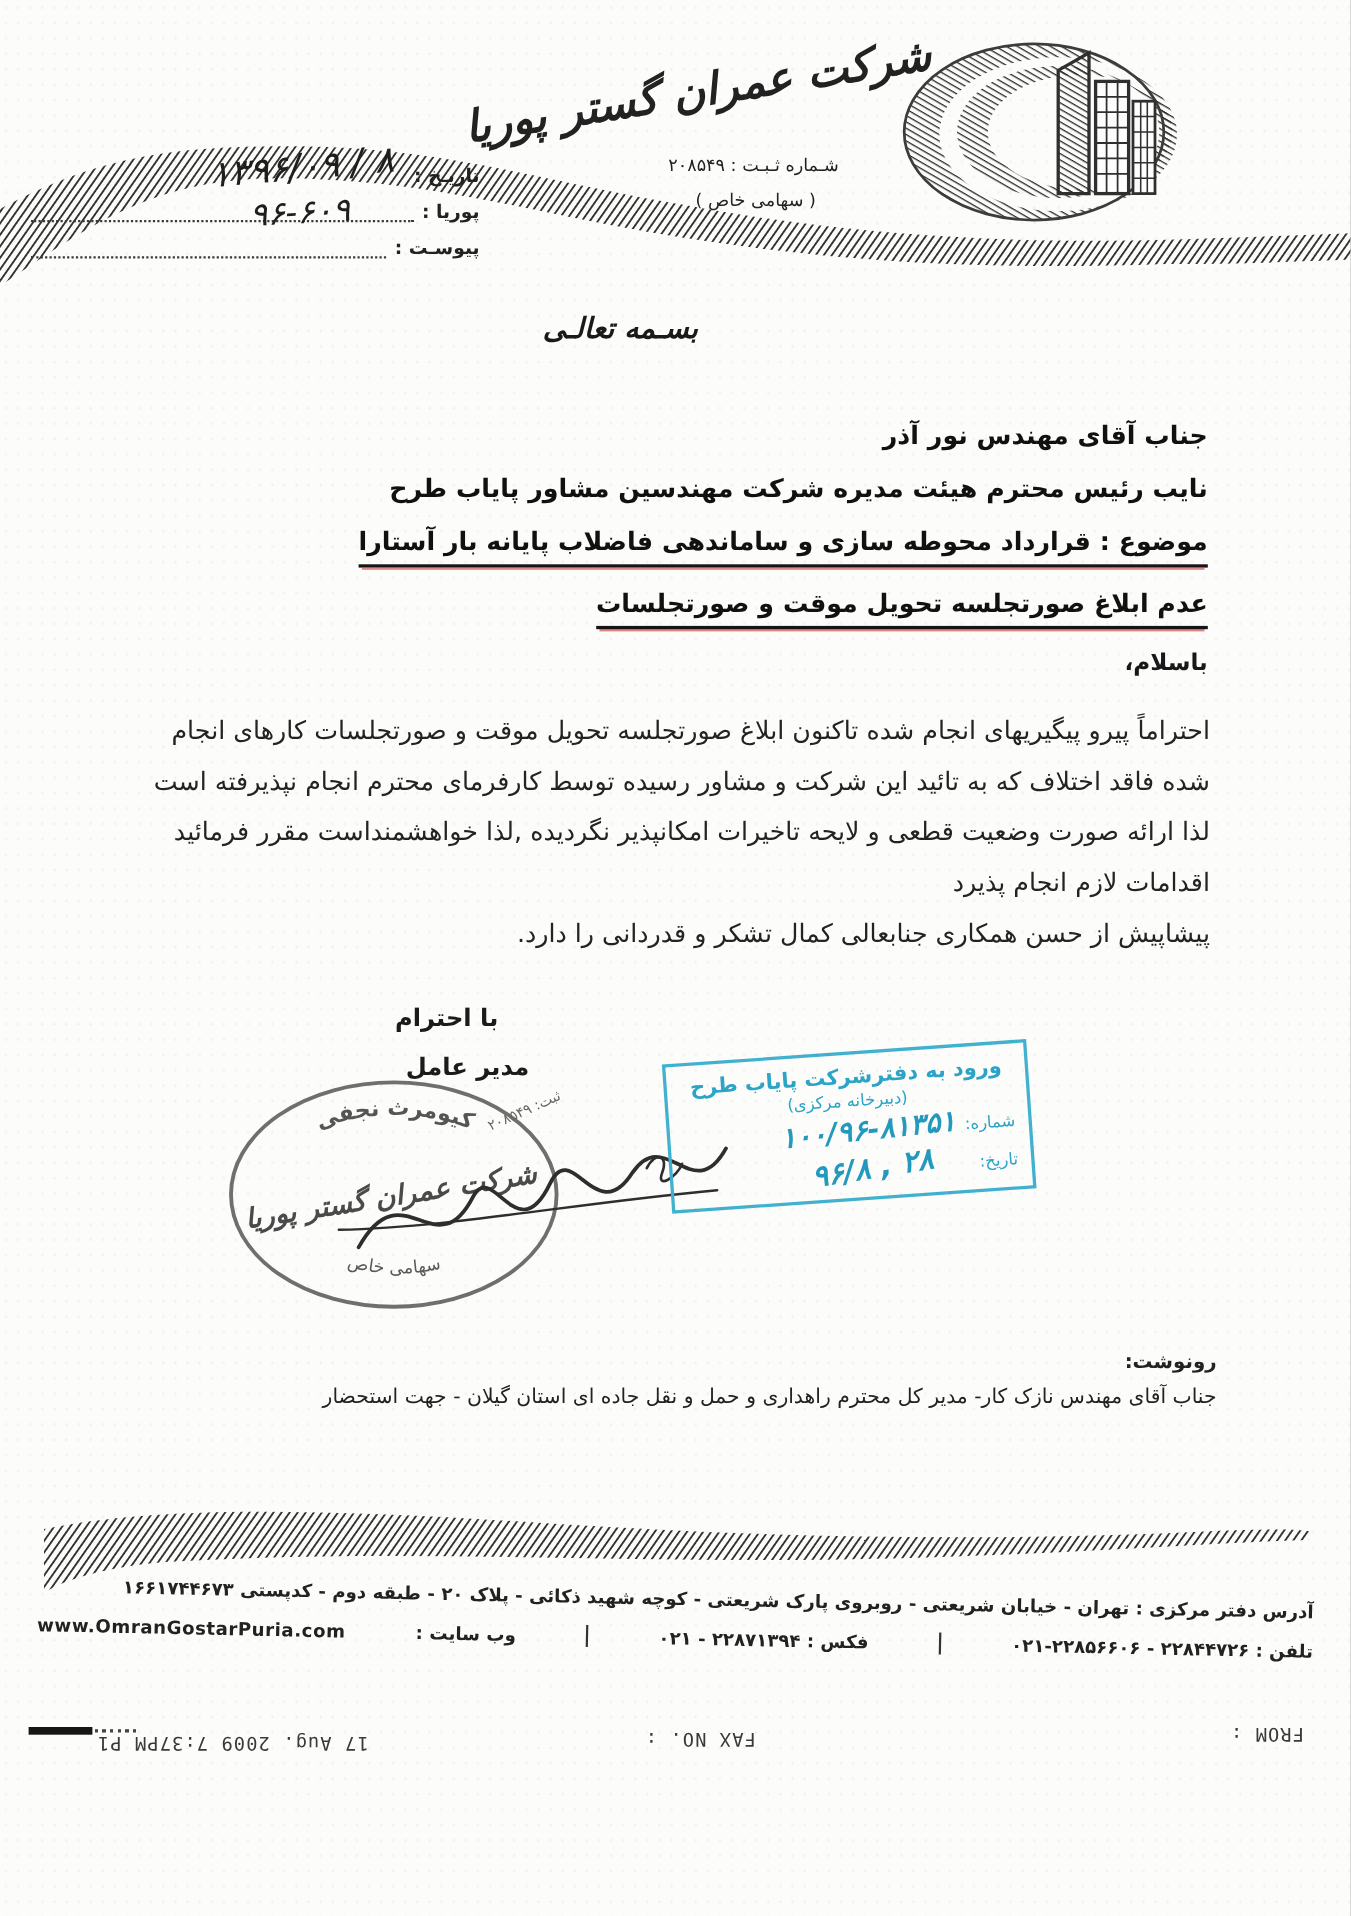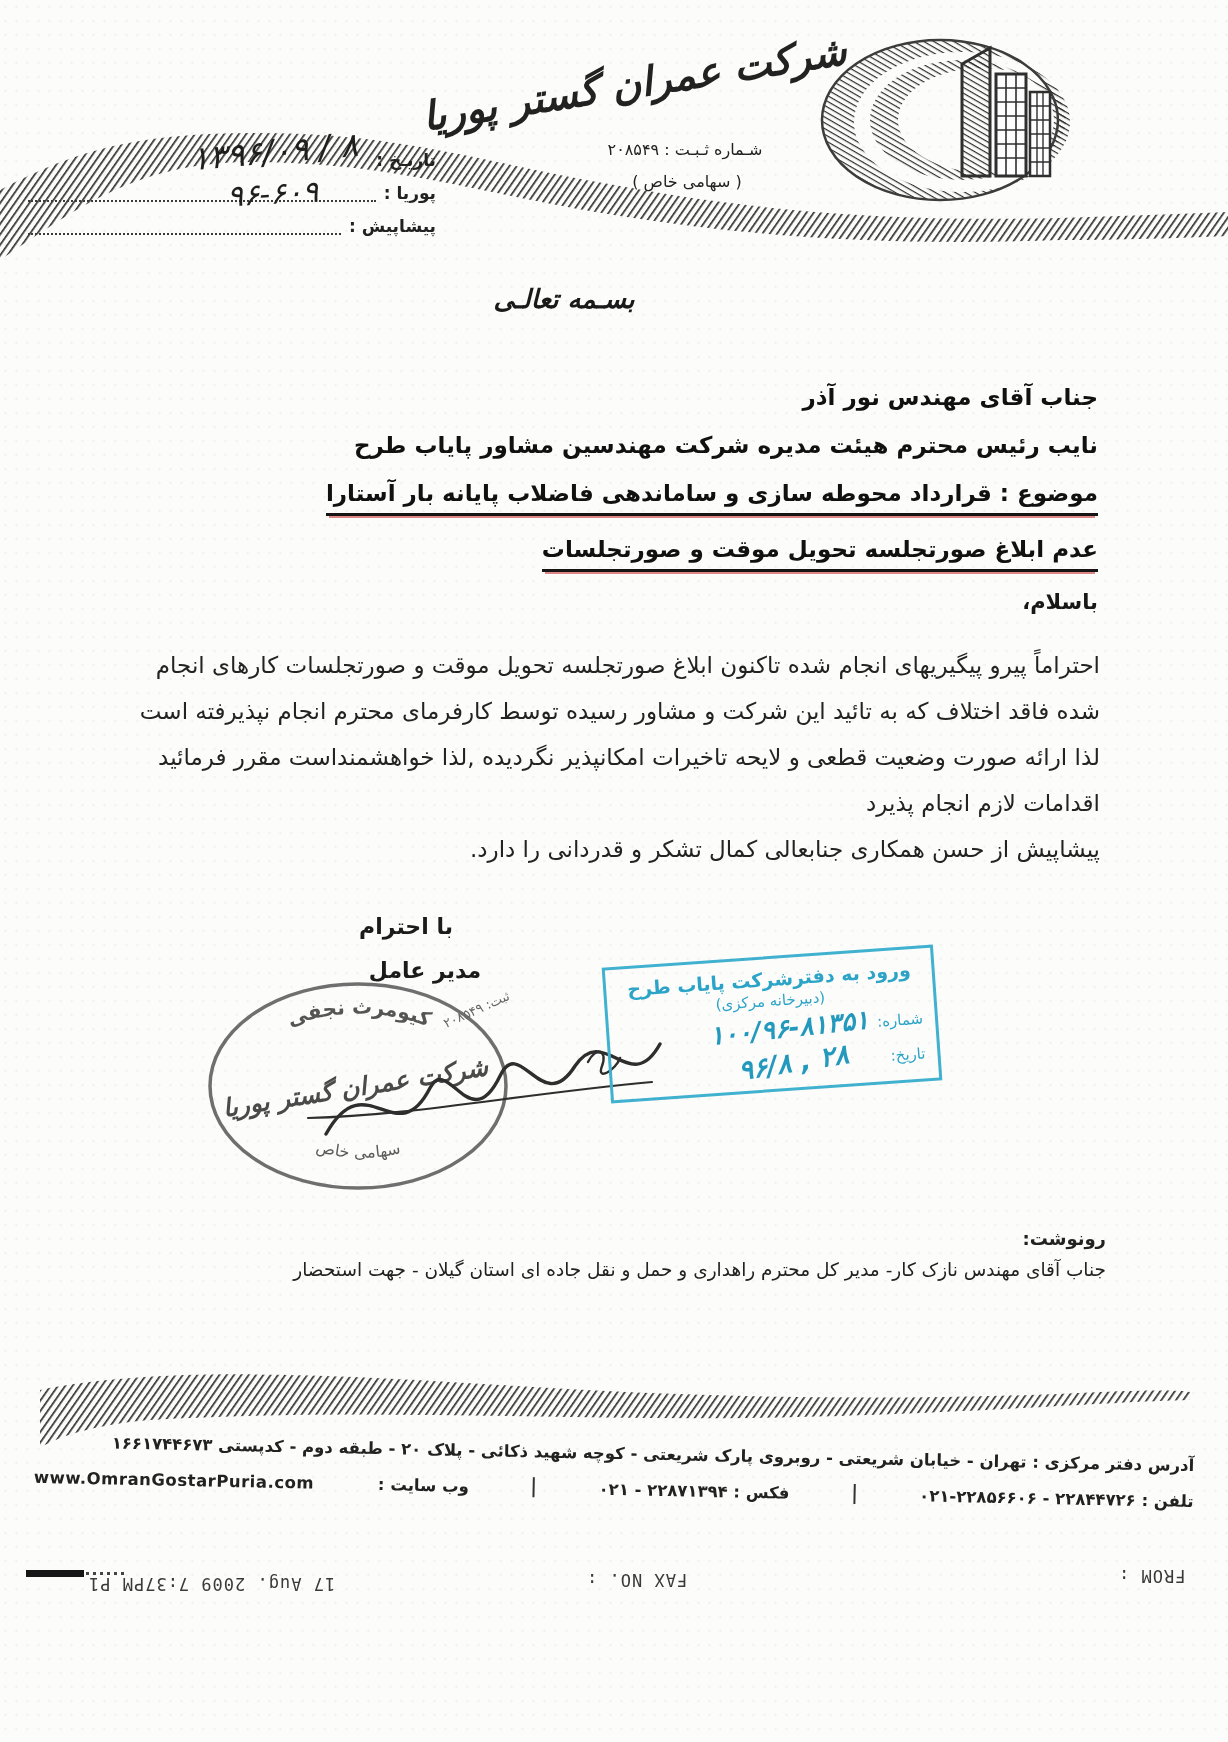--- a/index.html
+++ b/index.html
@@ -139,21 +139,21 @@
 
   <div class="meta-block">
     <div class="meta-row">
       <span class="meta-label">تاریـخ :</span>
     </div>
     <div class="meta-row">
       <span class="meta-label">پوریا :</span>
       <span class="meta-dots"></span>
     </div>
     <div class="meta-row">
-      <span class="meta-label">پیشاپیش :</span>
+      <span class="meta-label">پیوسـت :</span>
       <span class="meta-dots"></span>
     </div>
     <div class="hw hw-date" dir="ltr">۱۳۹۶/۰۹ / ۸</div>
     <div class="hw hw-number" dir="ltr">۹۶-۶۰۹</div>
   </div>
 
   <div class="besmele">بسـمه تعالـی</div>
 
   <div class="addressee">
     <div class="addr-line">جناب آقای مهندس نور آذر</div>

